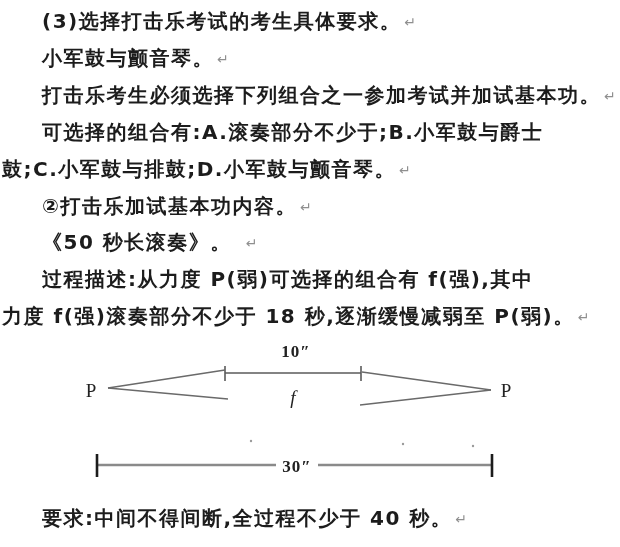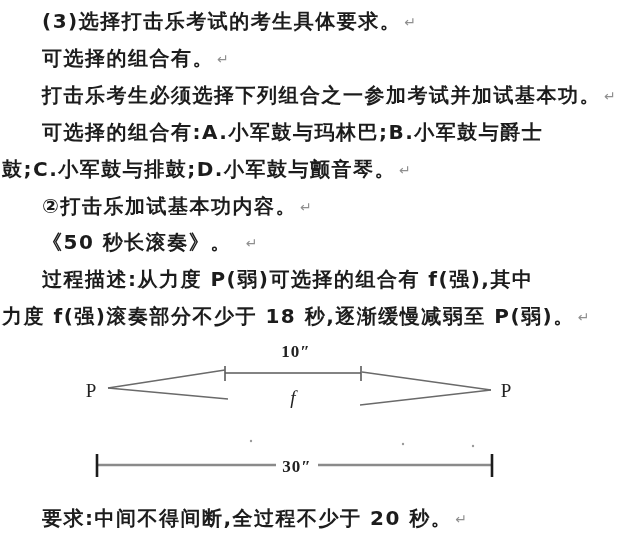--- a/index.html
+++ b/index.html
@@ -49,25 +49,25 @@
   .dynlabel{font-size:19px;}
   .durlabel{font-size:17px;font-weight:bold;letter-spacing:1px;}
 </style>
 </head>
 <body>
 
 <div class="page">
 
   <div class="txtline indent" style="top:8px"><span>(3)选择打击乐考试的考生具体要求。</span><span class="pmark">↵</span></div>
 
-  <div class="txtline indent" style="top:45px"><span>可选择的组合有。</span><span class="pmark">↵</span></div>
+  <div class="txtline indent" style="top:45px"><span>小军鼓与颤音琴。</span><span class="pmark">↵</span></div>
 
   <div class="txtline indent" style="top:82px"><span>打击乐考生必须选择下列组合之一参加考试并加试基本功。</span><span class="pmark">↵</span></div>
 
-  <div class="txtline indent" style="top:119px"><span>可选择的组合有:A.小军鼓与玛林巴;B.小军鼓与爵士</span></div>
+  <div class="txtline indent" style="top:119px"><span>可选择的组合有:A.滚奏部分不少于;B.小军鼓与爵士</span></div>
 
   <div class="txtline" style="top:156px"><span>鼓;C.小军鼓与排鼓;D.小军鼓与颤音琴。</span><span class="pmark">↵</span></div>
 
   <div class="txtline indent" style="top:193px"><span>②打击乐加试基本功内容。</span><span class="pmark">↵</span></div>
 
   <div class="txtline indent" style="top:229px"><span>《50 秒长滚奏》。</span><span class="pmark gap">↵</span></div>
 
   <div class="txtline indent" style="top:266px"><span>过程描述:从力度 P(弱)可选择的组合有 f(强),其中</span></div>
 
   <div class="txtline" style="top:303px"><span>力度 f(强)滚奏部分不少于 18 秒,逐渐缓慢减弱至 P(弱)。</span><span class="pmark">↵</span></div>
@@ -107,15 +107,15 @@
         <line x1="97" y1="125" x2="276" y2="125" stroke="#8a8a8a" stroke-width="2.6"></line>
         <line x1="318" y1="125" x2="492" y2="125" stroke="#8a8a8a" stroke-width="2.6"></line>
         <line x1="97" y1="114" x2="97" y2="137" stroke="#1c1c1c" stroke-width="2.6"></line>
         <line x1="492" y1="114" x2="492" y2="137" stroke="#1c1c1c" stroke-width="2.6"></line>
         <text class="durlabel" x="297" y="132" text-anchor="middle">30″</text>
       </g>
 
     </svg>
   </div>
 
-  <div class="txtline indent" style="top:505px"><span>要求:中间不得间断,全过程不少于 20 秒。</span><span class="pmark">↵</span></div>
+  <div class="txtline indent" style="top:505px"><span>要求:中间不得间断,全过程不少于 40 秒。</span><span class="pmark">↵</span></div>
 
 </div>
 
 </body></html>

